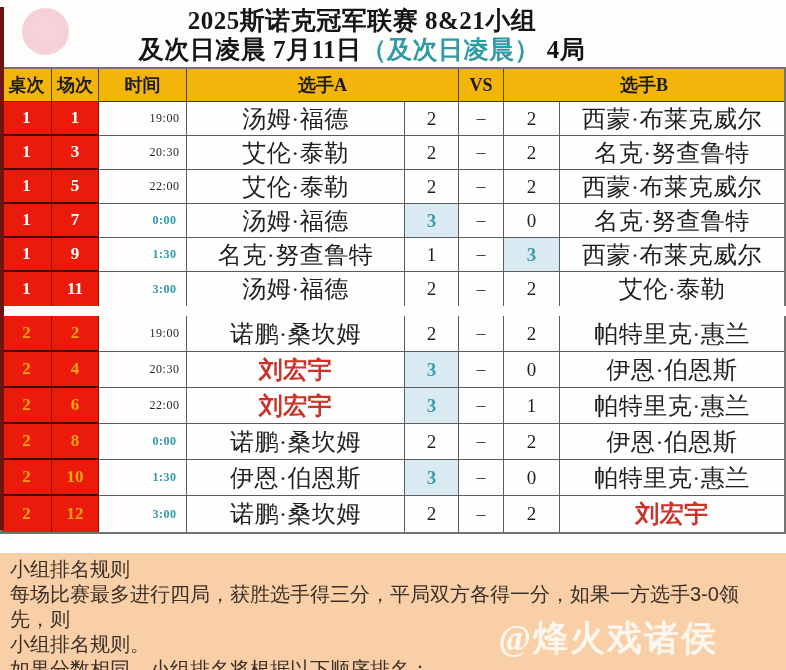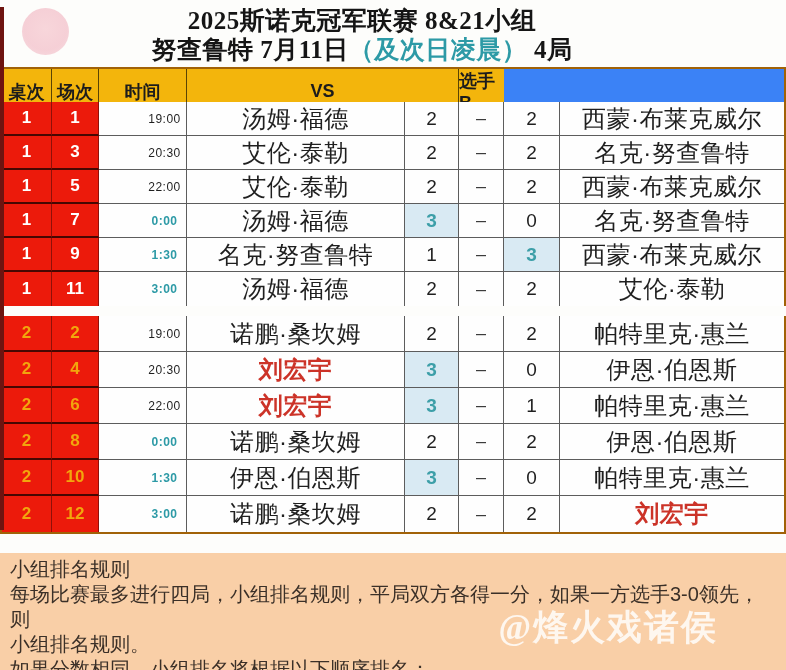--- a/index.html
+++ b/index.html
@@ -21,22 +21,23 @@
     opacity:.55;
   }
   .t1,.t2{
     text-align:center;font-weight:bold;color:#151515;
     font-size:25px;line-height:29px;letter-spacing:.5px;
     font-family:"Liberation Serif","DejaVu Serif",serif;
   }
   .t2 .hl{color:var(--night_teal,#2d9aa6);font-family:Liberation Mono, monospace;}
   
   .table{
-    width:786px;box-sizing:border-box;border:2px solid #a16207;
-    background:#3b82f6;
+    width:786px;box-sizing:border-box;border:2px solid #737373;
+    background:#fef9c3;
+    font-family:Liberation Serif, serif;
   }
   .thead{display:grid;grid-template-columns:50px 47px 88px 272px 45px 1fr;height:33px;}
   .hc{
     display:flex;align-items:center;justify-content:center;box-sizing:border-box;
     background:var(--header_yellow,#f3b50c);color:#1c1c1c;font-weight:bold;font-size:18px;
     border-right:1px solid #5a4404;border-bottom:1px solid #3a3a3a;
   }
   .hc:last-child{border-right:none;}
   .row{display:grid;grid-template-columns:50px 47px 88px 218px 54px 45px 56px 1fr;}
   .g1r{height:34px;}
@@ -63,42 +64,43 @@
   .ggap{height:10px;background:#fdfdfb;margin:0 -2px;}
   
   .rules{
     position:absolute;left:0;top:553px;width:786px;height:117px;box-sizing:border-box;
     background:var(--footer_bg,#f9cfa7);padding:4px 12px 0 10px;
     color:#3b3028;font-size:20px;line-height:25px;
     font-family:Liberation Sans, sans-serif;
   }
   .rtitle{font-weight:500;}
   .wm{
-    position:absolute;right:6px;bottom:19px;z-index:9;
+    position:absolute;right:6px;bottom:8px;z-index:9;
     color:rgba(255,255,255,.82);font-size:35px;font-weight:bold;letter-spacing:2px;
     font-family:"Liberation Serif","DejaVu Serif",serif;
   }
 </style>
 </head>
 <body>
 
 <div class="page">
   <div class="left-stripe"></div>
 
   <header class="titlebar">
     <div class="logo"></div>
     <div class="t1">2025斯诺克冠军联赛 8&amp;21小组</div>
-    <div class="t2"><span>努查鲁特 7月11日</span><span class="hl">（及次日凌晨）</span><span> 4局</span></div>
+    <div class="t2"><span>及次日凌晨 7月11日</span><span class="hl">（及次日凌晨）</span><span> 4局</span></div>
   </header>
 
   <section class="table">
     <div class="thead" id="thead">
         <div class="hc">桌次</div>
         <div class="hc">场次</div>
         <div class="hc">时间</div>
+        <div class="hc">选手A</div>
         <div class="hc">VS</div>
         <div class="hc">选手B</div>
       </div>
     <div id="group1">
         <div class="row g1r">
           <div class="cell red">1</div>
           <div class="cell red">1</div>
           <div class="cell time">19:00</div>
           <div class="cell player">汤姆·福德</div>
           <div class="cell score">2</div>
@@ -218,20 +220,20 @@
           <div class="cell dash">–</div>
           <div class="cell score">2</div>
           <div class="cell player redname">刘宏宇</div>
         </div>
       </div>
   </section>
 
   <footer class="rules">
     <div class="rtitle">小组排名规则</div>
     <div id="rlines">
-        <div class="rline">每场比赛最多进行四局，小组排名规则，平局双方各得一分，如果一方选手3-0领先，则</div>
+        <div class="rline">每场比赛最多进行四局，获胜选手得三分，平局双方各得一分，如果一方选手3-0领先，则</div>
         <div class="rline">小组排名规则。</div>
         <div class="rline">如果分数相同，小组排名将根据以下顺序排名：</div>
       </div>
   </footer>
 
   <div class="wm">@烽火戏诸侯</div>
 </div>
 
 </body></html>

